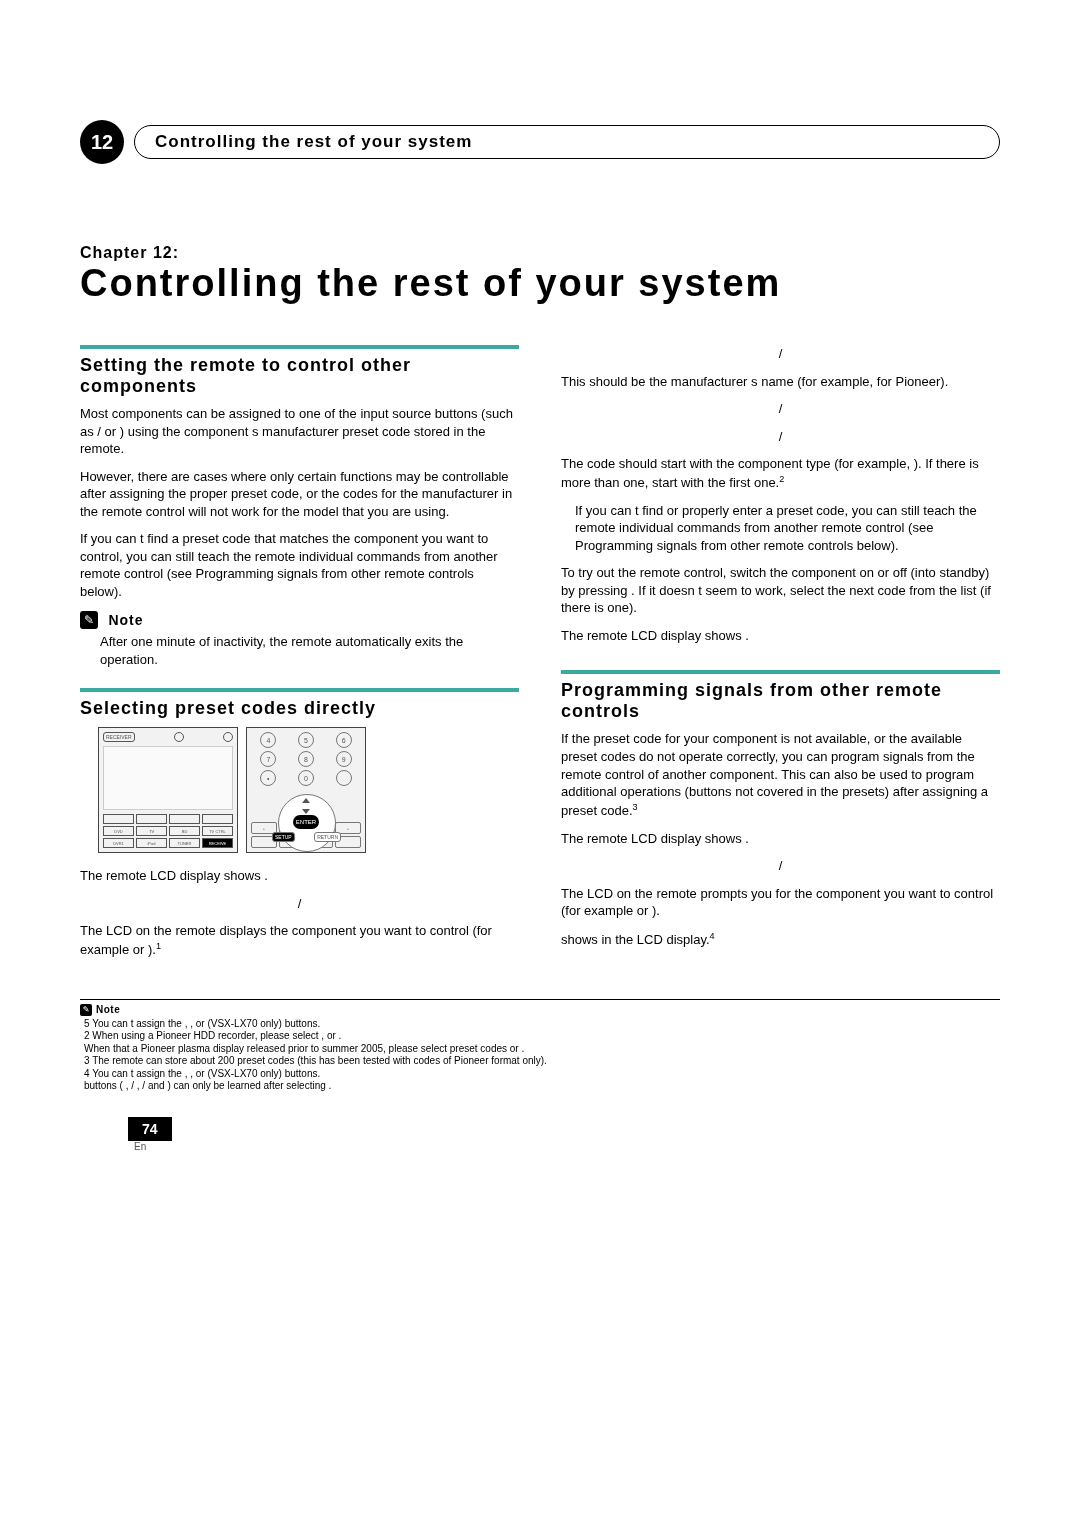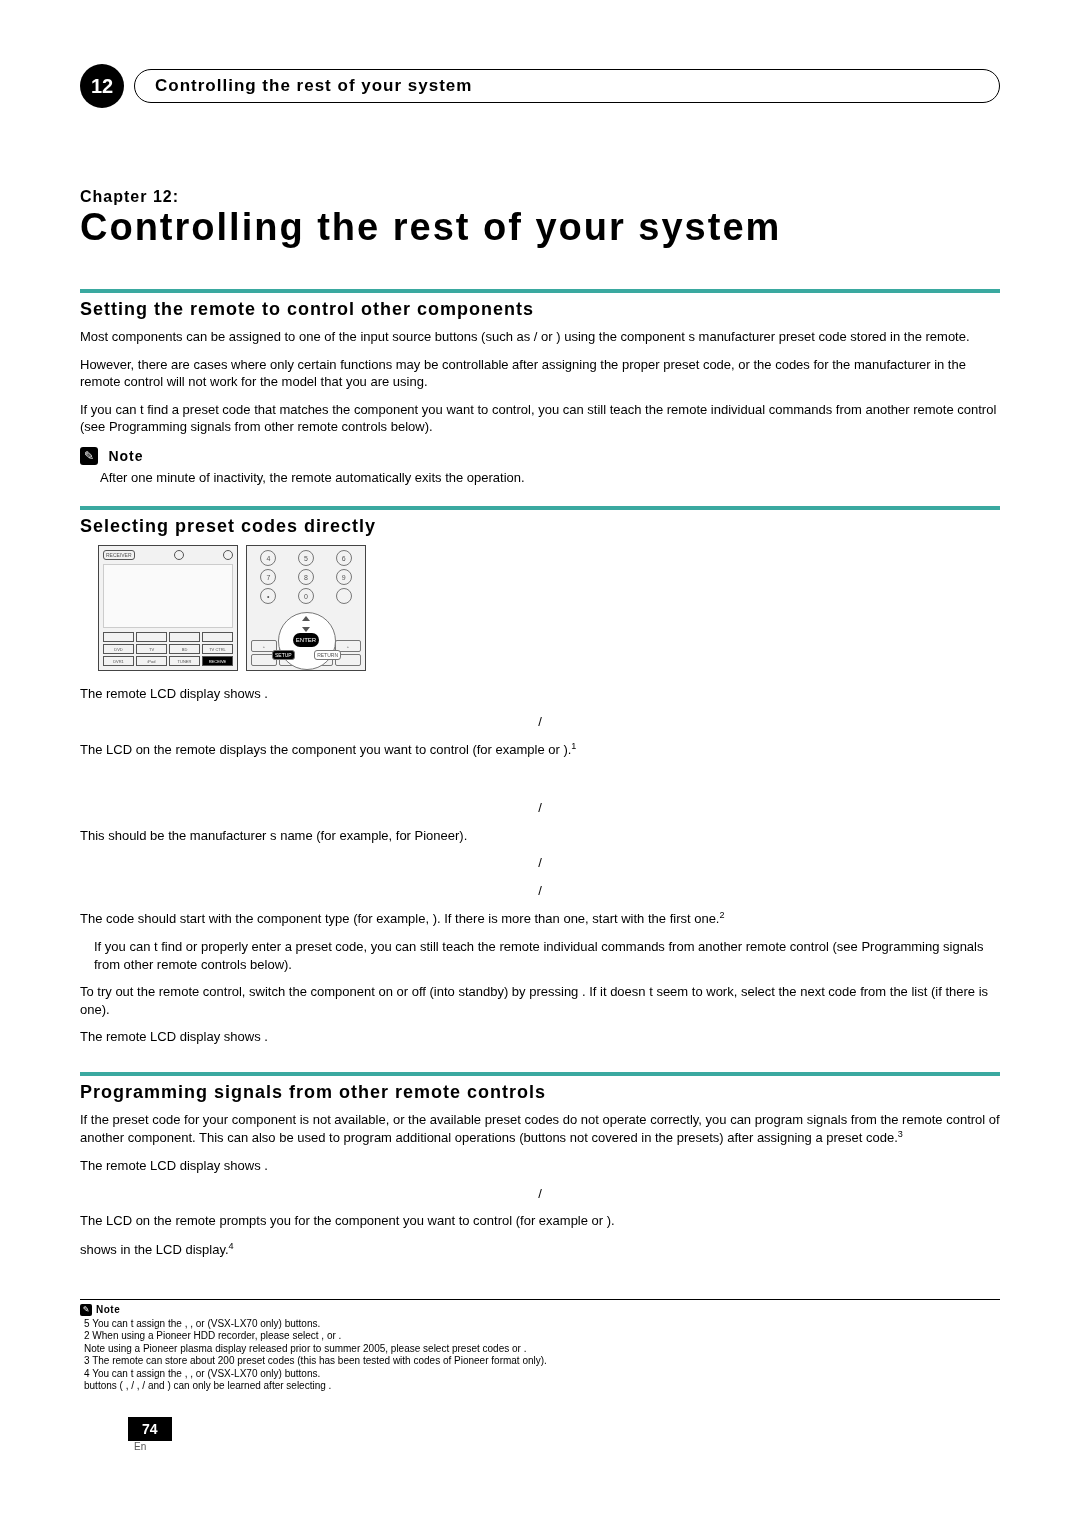--- a/index.html
+++ b/index.html
@@ -5,21 +5,21 @@
   body {
     margin: 0;
     padding: 0;
     background: #fff;
     font-family: Arial, Helvetica, sans-serif;
     color: #000;
     width: 1080px;
   }
   .page {
     width: 1080px;
-    padding: 64px 80px 60px 80px;
+    padding: 120px 80px 60px 80px;
     box-sizing: border-box;
     position: relative;
   }
   .header-row {
     display: flex;
     align-items: center;
     margin-bottom: 80px;
   }
   .ch-circle {
     width: 44px;
@@ -54,22 +54,21 @@
     font-weight: bold;
   }
   .chapter-title {
     font-size: 38px;
     letter-spacing: 2px;
     font-weight: bold;
     margin-bottom: 40px;
   }
   .cols {
     display: flex;
-    gap: 30px;
-    flex-direction: column;
+    gap: 42px;
   }
   .col {
     flex: 1;
     min-width: 0;
   }
   .teal-bar {
     height: 4px;
     background: #3aa9a0;
     margin-bottom: 6px;
   }
@@ -432,21 +431,21 @@
     </div>
   </div>
 
   <div class="footnotes">
     <div class="footnote-head">
       <div class="footnote-icon">✎</div>
       <div class="footnote-label">Note</div>
     </div>
     <div class="footnote-line">5  You can t assign the            ,         ,         or                       (VSX-LX70 only) buttons.</div>
     <div class="footnote-line">2   When using a Pioneer HDD recorder, please select                          ,         or        .</div>
-    <div class="footnote-line">    Note using a Pioneer plasma display released prior to summer 2005, please select preset codes         or        .</div>
+    <div class="footnote-line">    When that a Pioneer plasma display released prior to summer 2005, please select preset codes         or        .</div>
     <div class="footnote-line">3  The remote can store about 200 preset codes (this has been tested with codes of Pioneer format only).</div>
     <div class="footnote-line">4   You can t assign the              ,         ,         or                       (VSX-LX70 only) buttons.</div>
     <div class="footnote-line">                    buttons (       ,            /  ,           /   and               ) can only be learned after selecting             .</div>
   </div>
 
   <div class="pagenum">
     <span class="pagenum-box">74</span>
     <div class="pagenum-lang">En</div>
   </div>
 </div>

